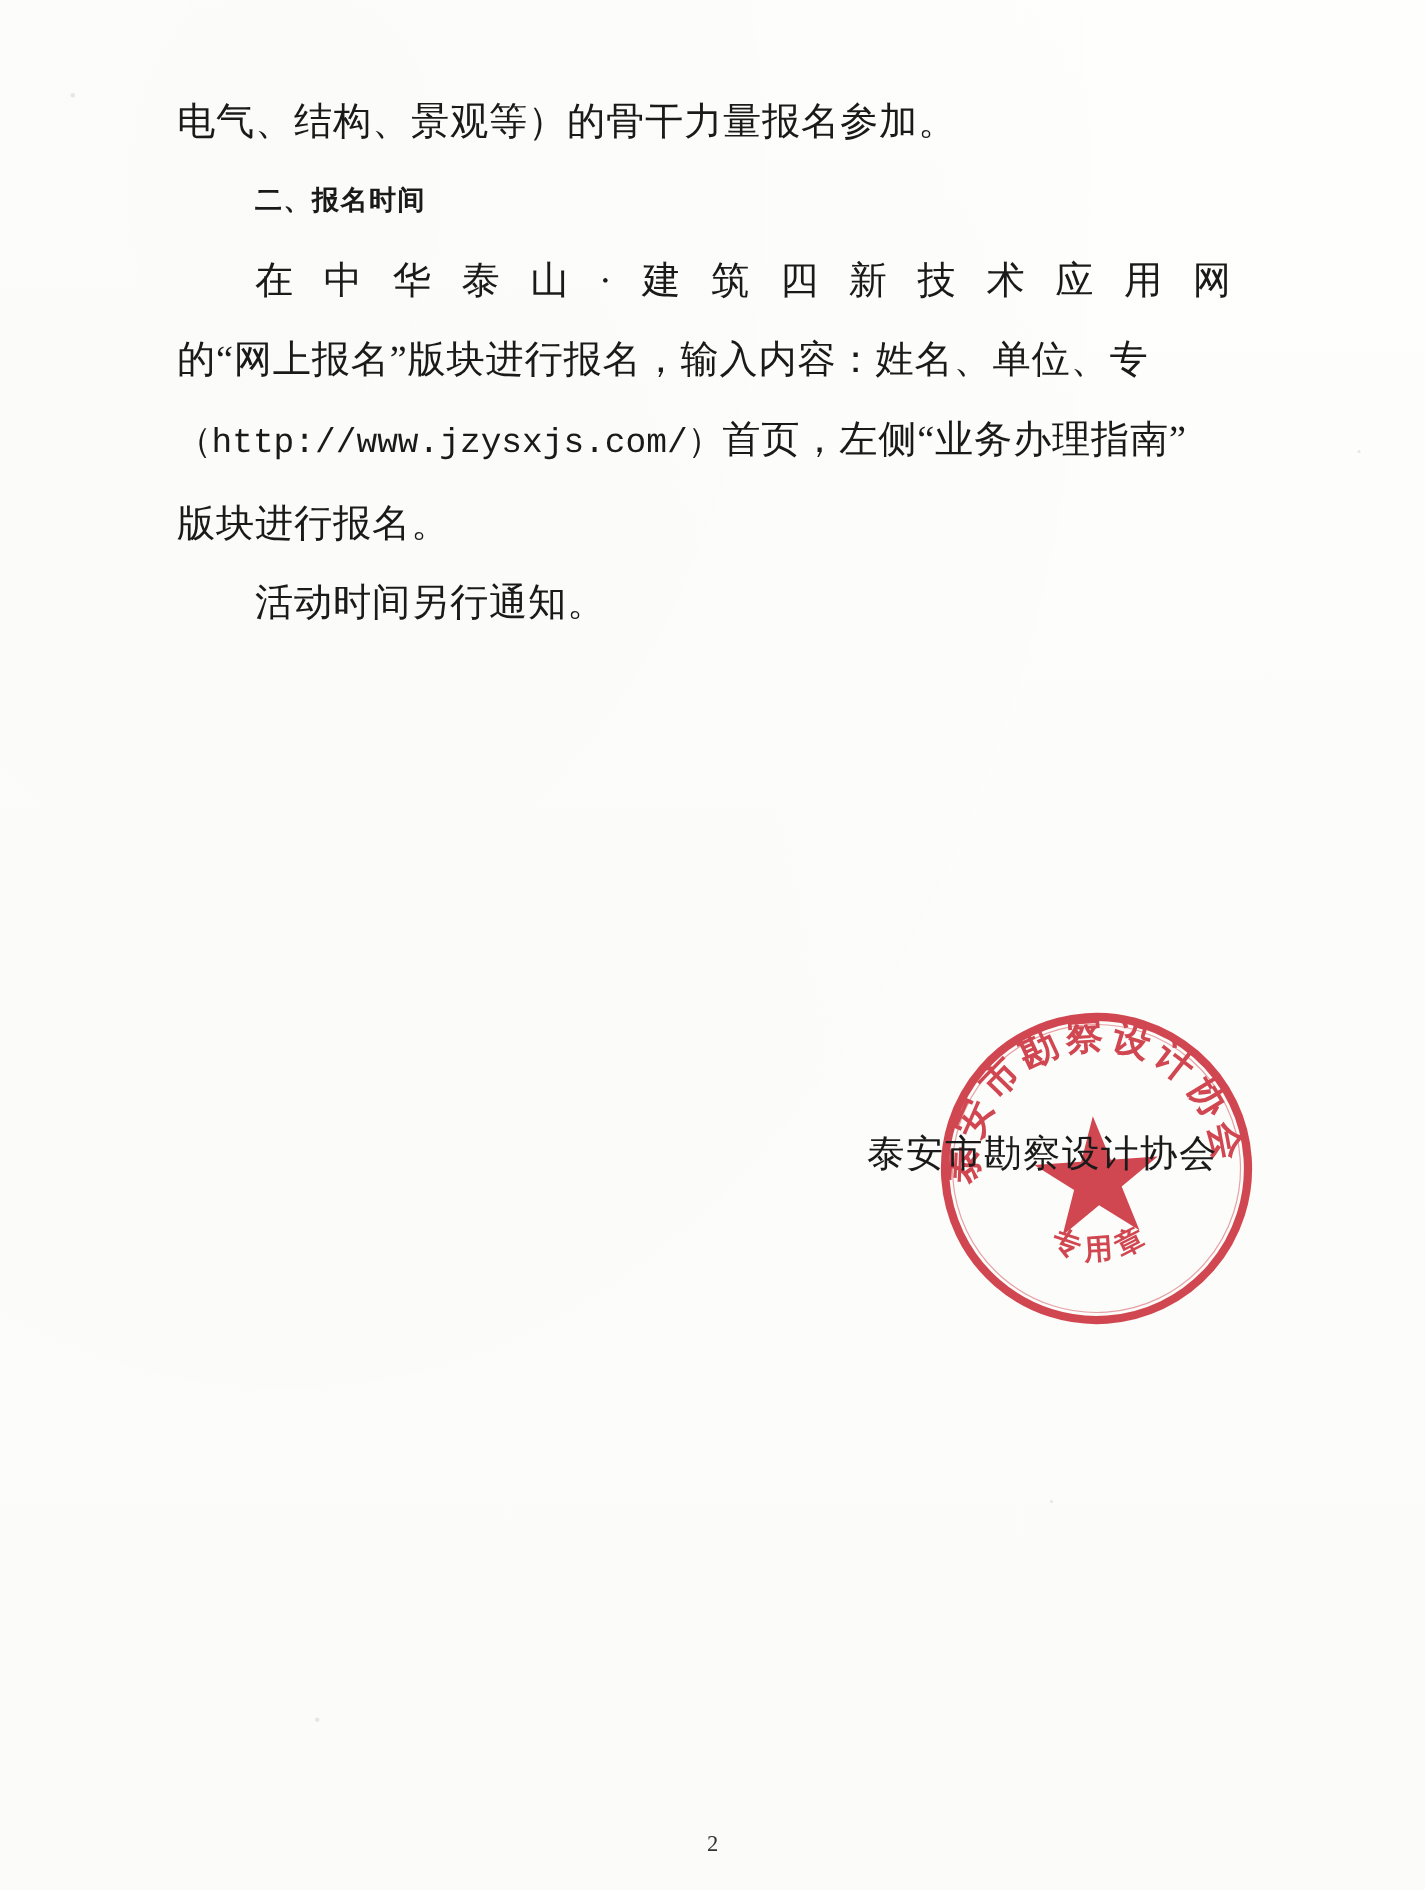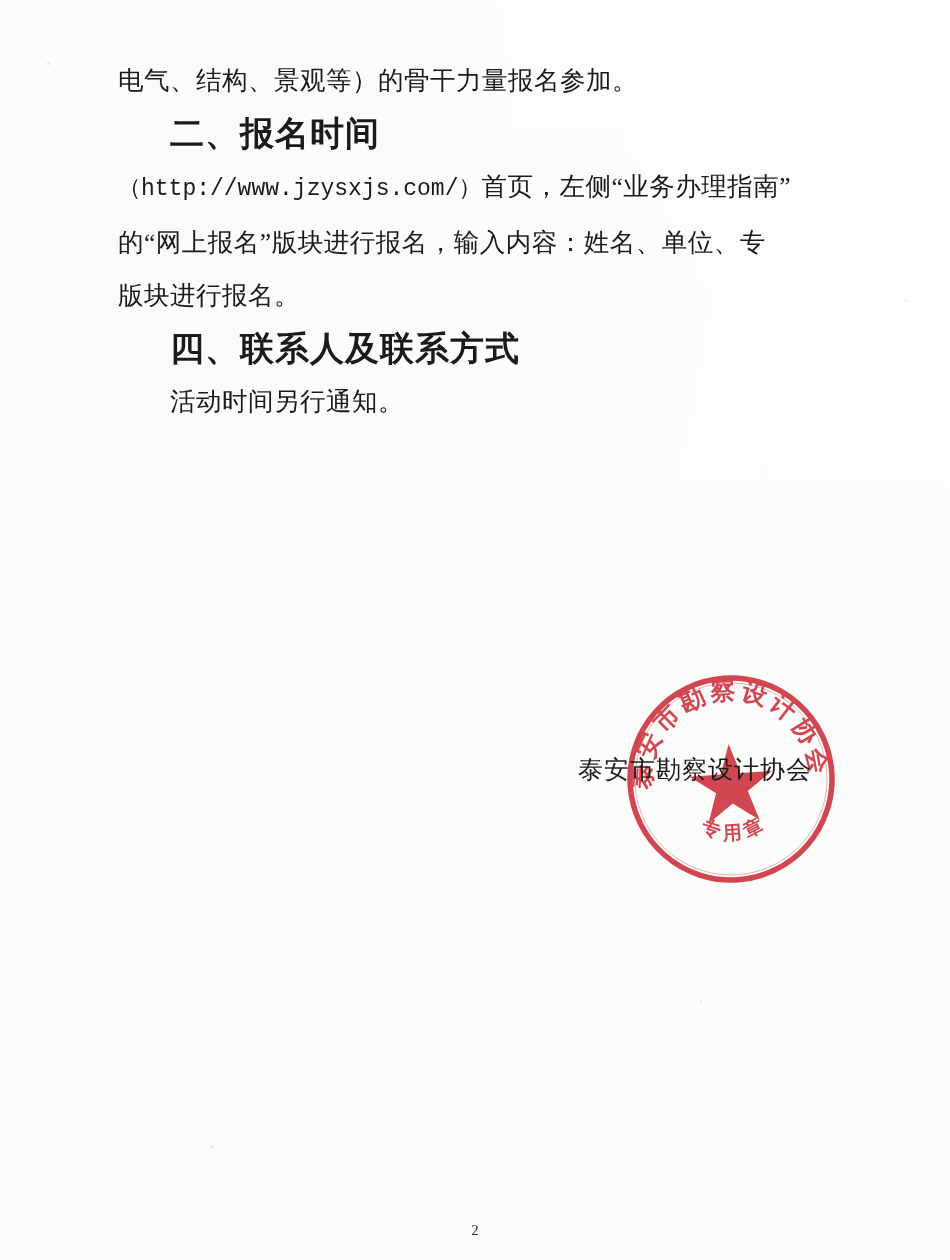--- a/index.html
+++ b/index.html
@@ -40,21 +40,21 @@
     line-height: 53px;
     letter-spacing: 0.5px;
     white-space: nowrap;
   }
   .indent {
     padding-left: 52px;
   }
   .heading {
     font-weight: bold;
     padding-left: 52px;
-    font-size: 34px;
+    font-size: 18px;
     line-height: 53px;
     letter-spacing: 1px;
   }
   .spaced {
     letter-spacing: 7px;
   }
   .mono {
     font-family: "Liberation Mono", "DejaVu Sans Mono", monospace;
     font-size: 23px;
     letter-spacing: 0px;
@@ -117,30 +117,30 @@
   <div class="speck" style="left:700px;top:1000px;width:2px;height:2px;"></div>
 
   <div class="content">
 
     <div class="line">电气、结构、景观等）的骨干力量报名参加。</div>
 
     <div class="heading">二、报名时间</div>
 
 
 
+    <div class="line indent spaced">在 中 华 泰 山 · 建 筑 四 新 技 术 应 用 网</div>
+
+    <div class="line">的“网上报名”版块进行报名，输入内容：姓名、单位、专</div>
 
     <div class="line">
       <span class="mono">（http://www.jzysxjs.com/）</span><span>首页，左侧“业务办理指南”</span>
     </div>
 
-    <div class="line">的“网上报名”版块进行报名，输入内容：姓名、单位、专</div>
-
     <div class="line">版块进行报名。</div>
 
-    <div class="heading">四、联系人及联系方式</div>
 
 
     <div class="line indent">活动时间另行通知。</div>
   </div>
 
   <div class="seal">
     <svg width="222" height="222" viewBox="0 0 222 222" xmlns="http://www.w3.org/2000/svg">
       <defs>
         <path id="arcTop" d="M 31,111 A 80,80 0 0 1 191,111"></path>
         <path id="arcBottom" d="M 51,111 A 60,60 0 0 0 171,111"></path>

